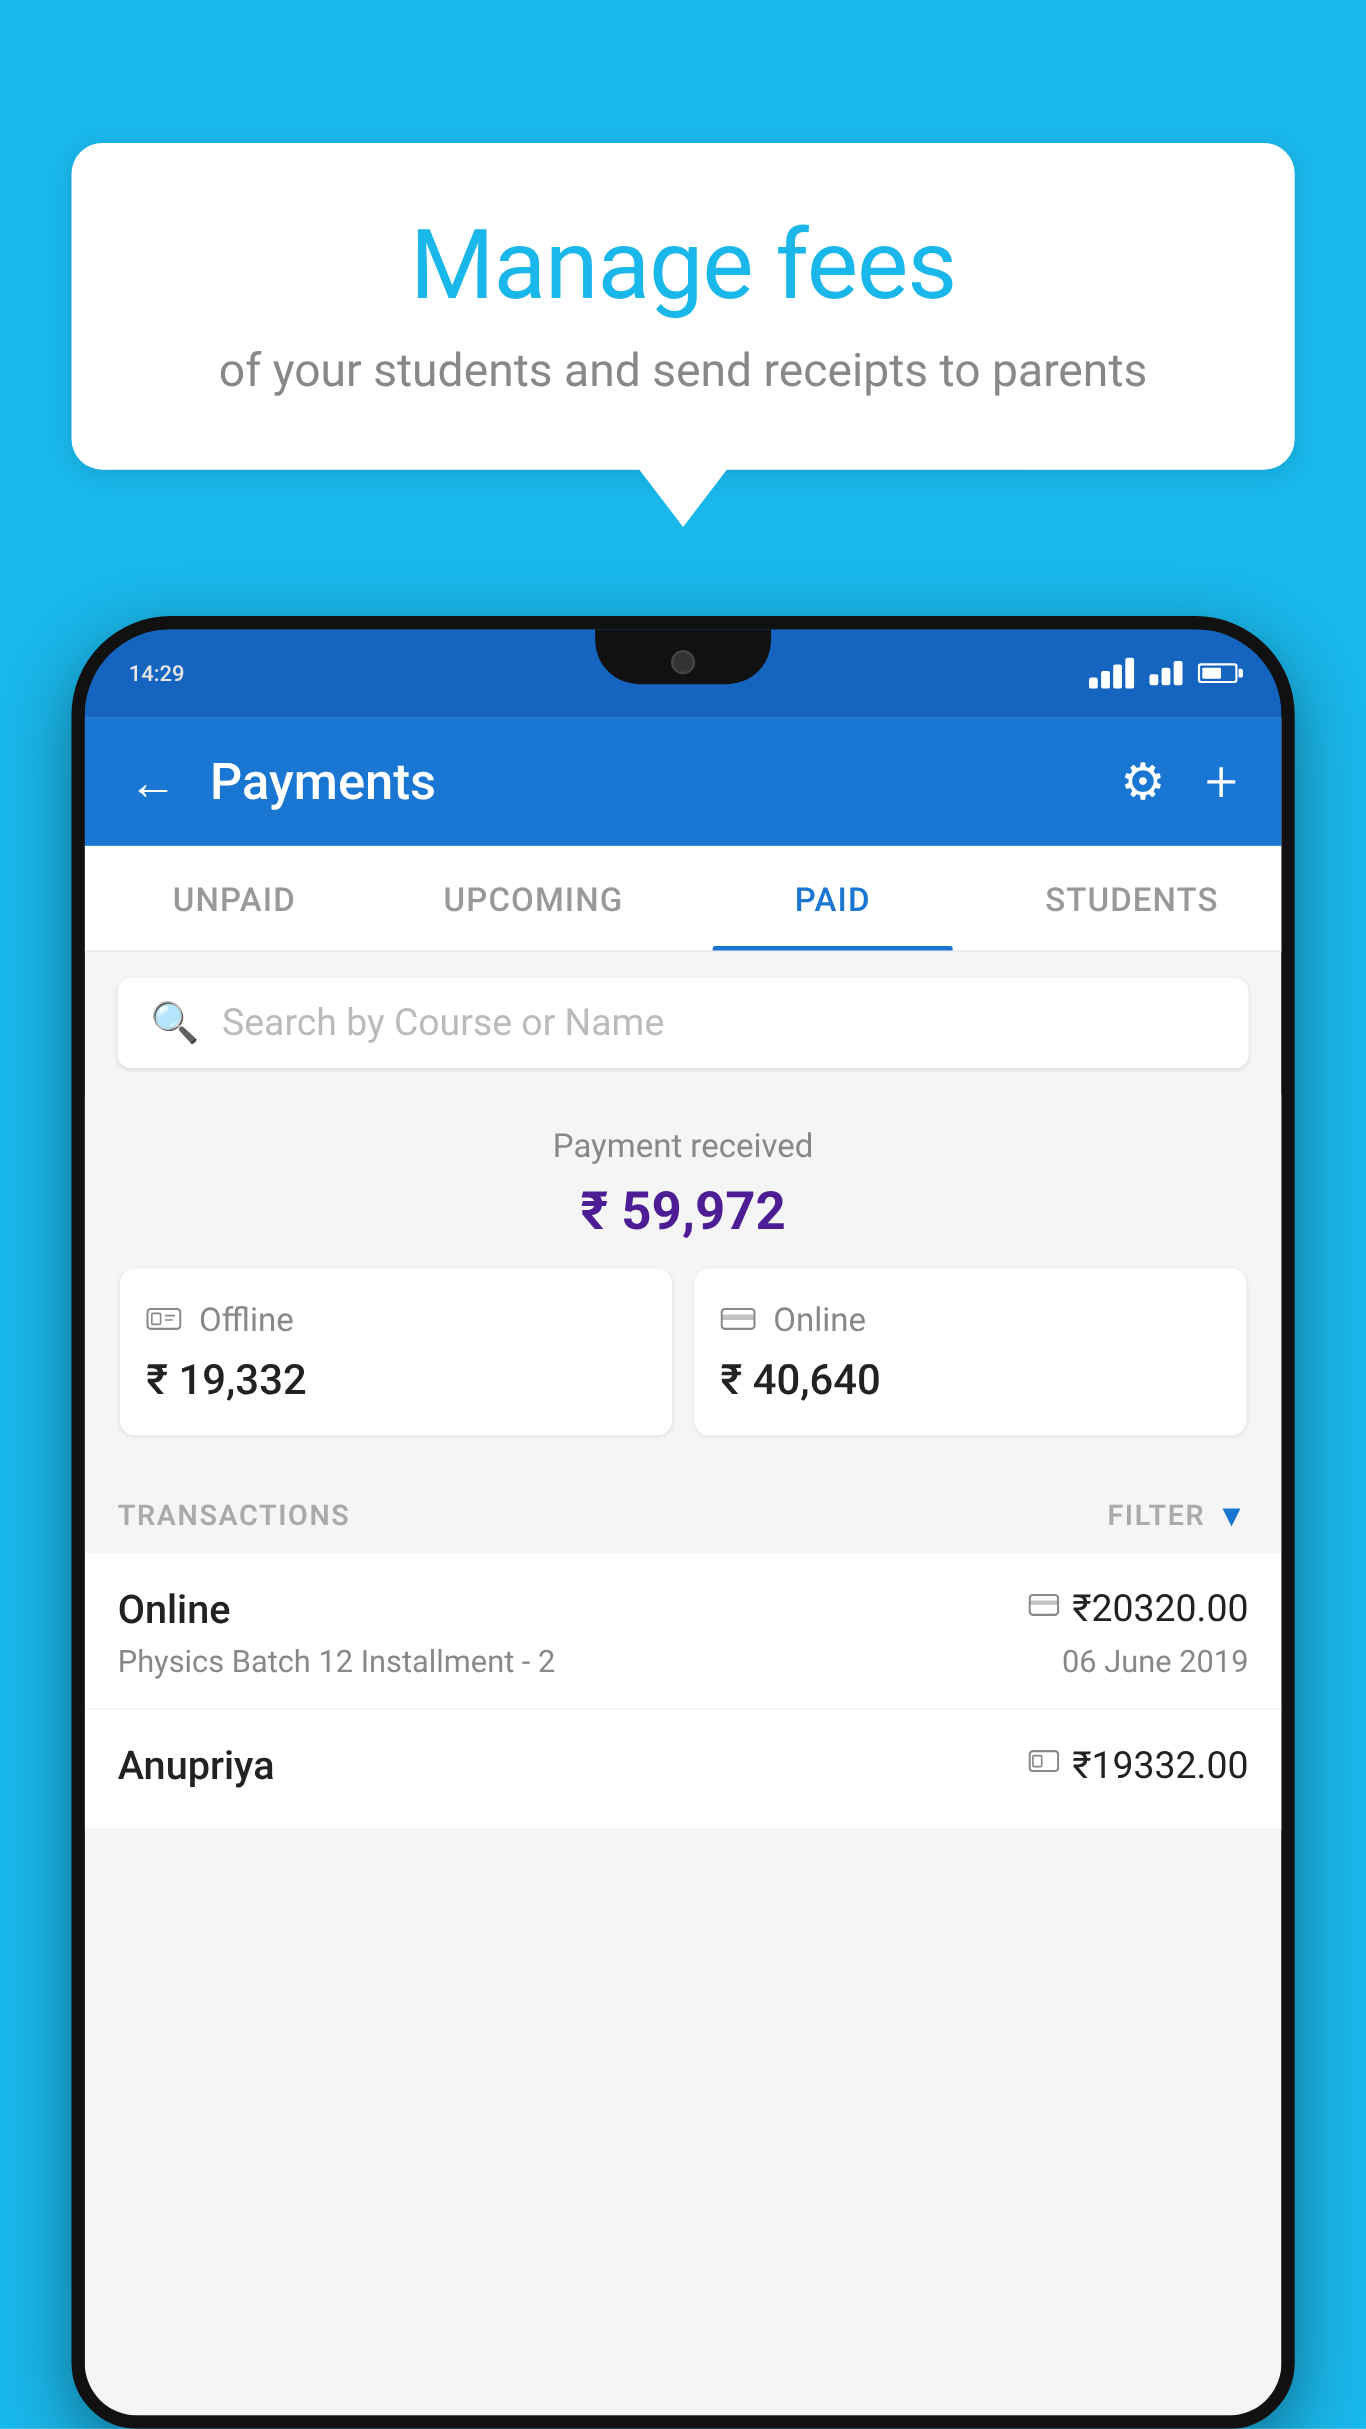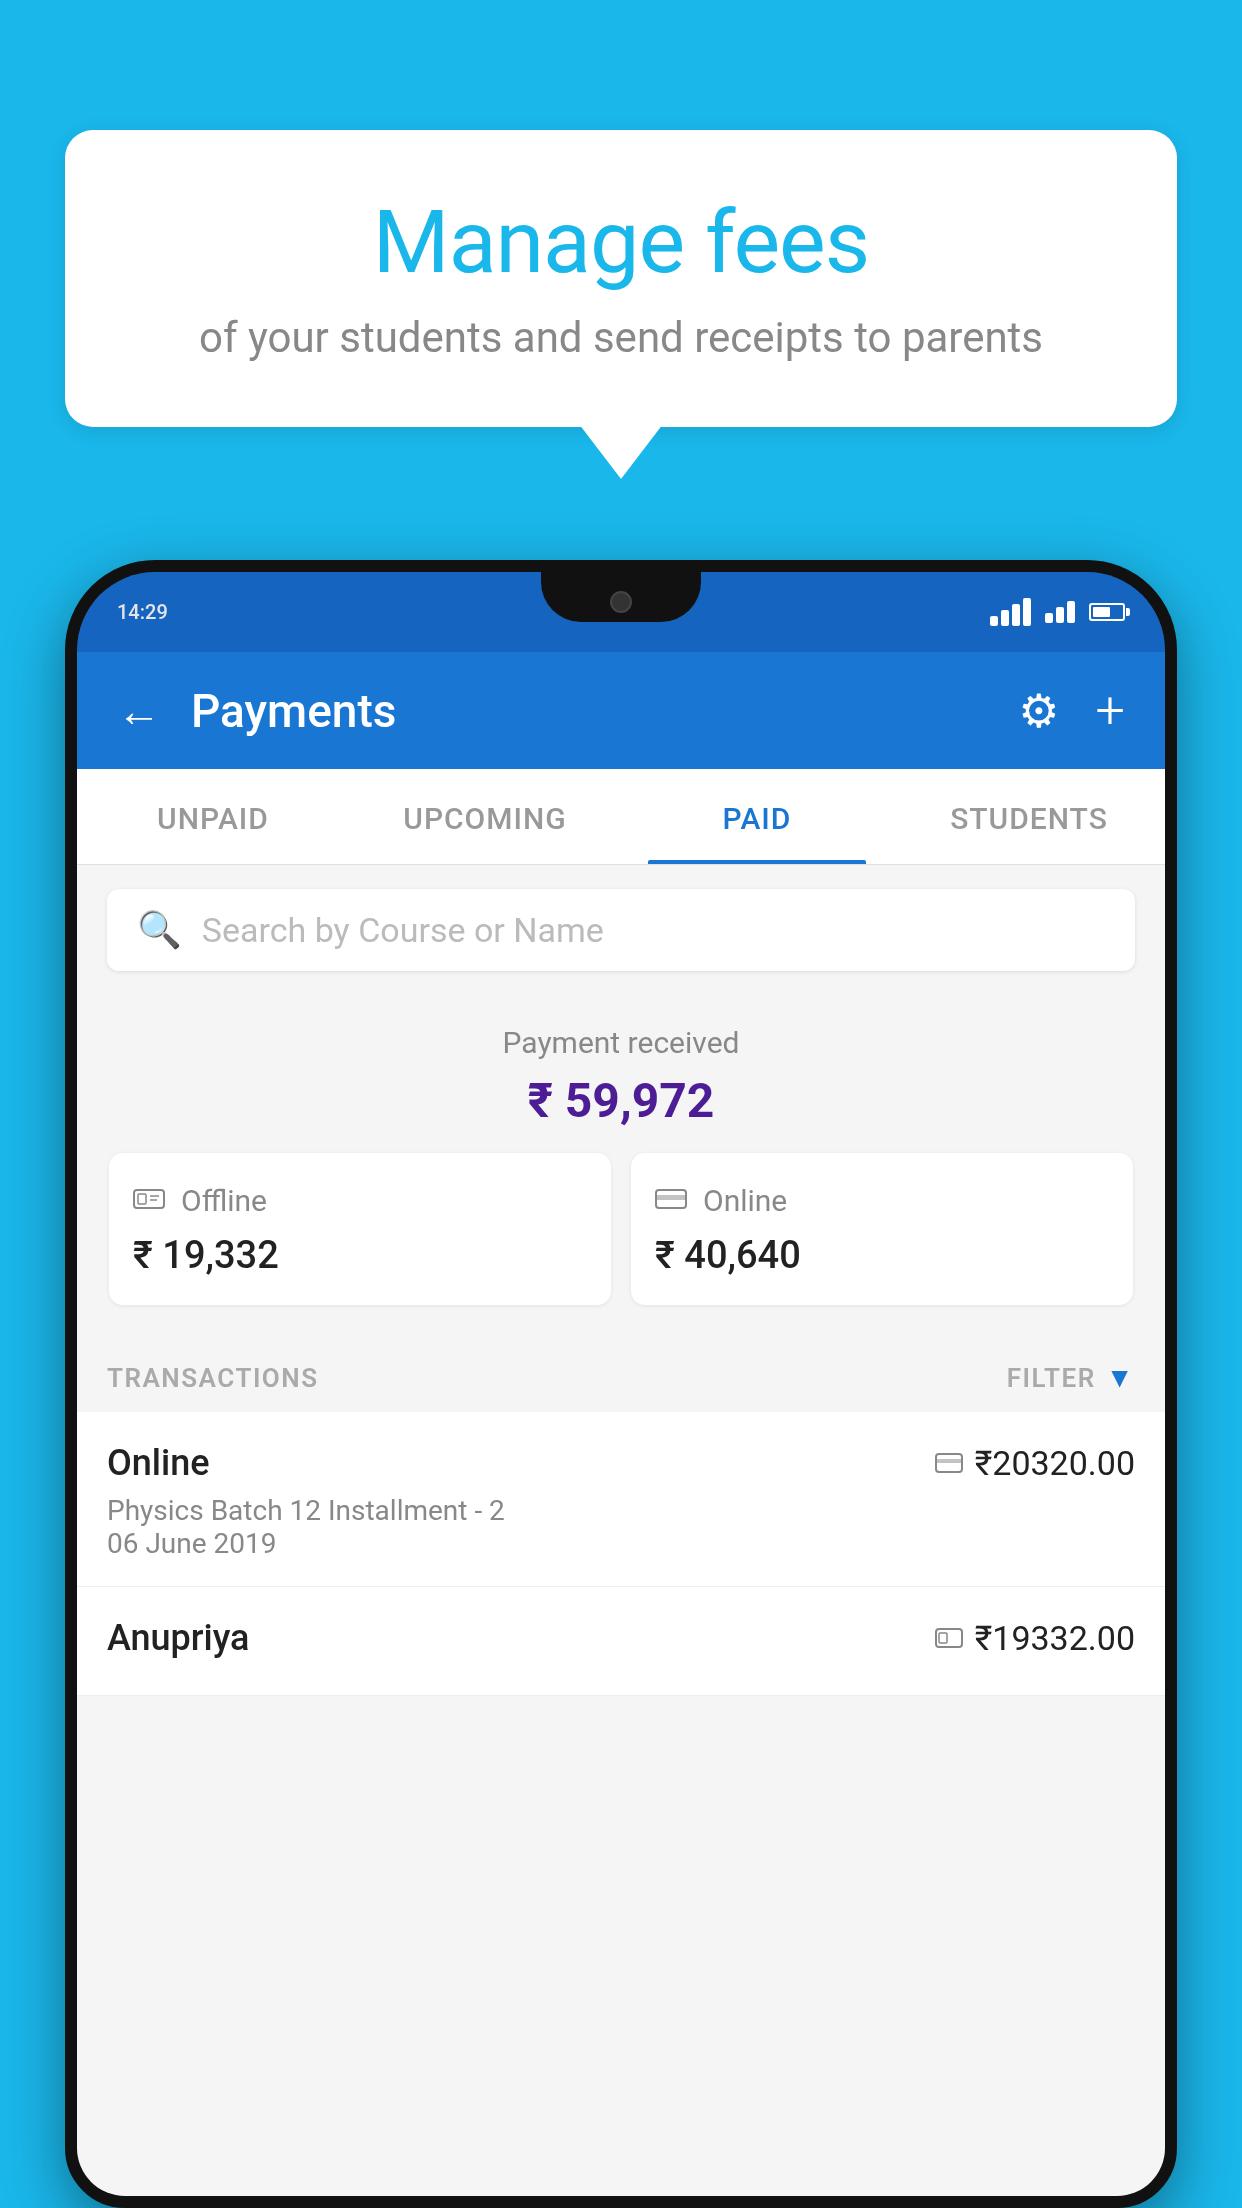--- a/index.html
+++ b/index.html
@@ -372,39 +372,37 @@
     }
 
     .transaction-name {
       font-size: 36px;
       font-weight: 500;
       color: #222;
     }
 
     .transaction-amount-wrap {
       display: flex;
-      align-items: center;
       gap: 12px;
     }
 
     .transaction-amount-icon {
       color: #888;
       font-size: 28px;
     }
 
     .transaction-amount {
       font-size: 34px;
       font-weight: 400;
       color: #222;
     }
 
     .transaction-bottom {
       display: flex;
       justify-content: space-between;
-      flex-direction: column;
     }
 
     .transaction-course {
       font-size: 28px;
       color: #888;
     }
 
     .transaction-date {
       font-size: 28px;
       color: #888;

